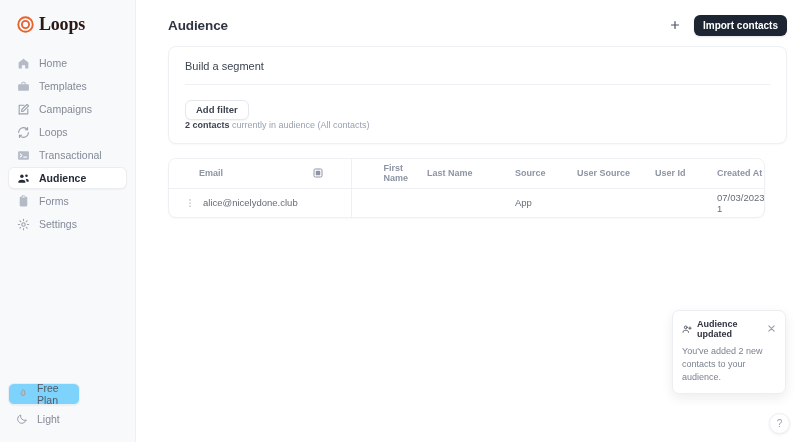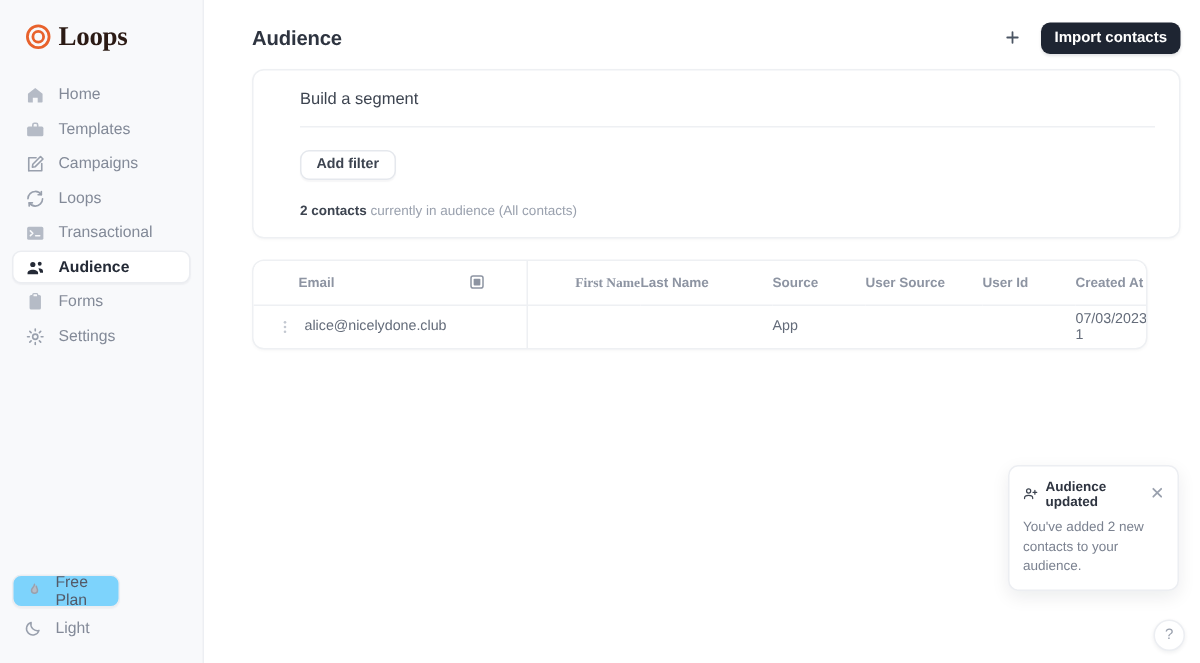--- a/index.html
+++ b/index.html
@@ -91,30 +91,30 @@
 
   .content { padding: 8px 13px 0 32px; }
 
   
   .card {
     background: #ffffff;
     border: 1px solid #eef0f3;
     border-radius: 8px;
     box-shadow: 0 1px 2px rgba(16,24,40,0.03);
   }
-  .segment-card { padding: 13px 16px 13px 31px; }
+  .segment-card { padding: 13px 16px 13px 16px; }
   .segment-title { font-size: 11px; color: #3d4450; font-weight: 400; margin-bottom: 12px; }
   .segment-divider { height: 1px; background: #eef0f3; margin: 0 0 14px 0; }
   .add-filter {
     background: #ffffff; border: 1px solid #e5e8ed; border-radius: 6px;
     font-size: 9.5px; font-weight: 600; color: #3d4450;
     height: 20px; padding: 0 10px; cursor: pointer;
     box-shadow: 0 1px 1px rgba(16,24,40,0.04);
   }
-  .segment-foot { margin-top: 15px; font-size: 9px; color: #9aa1ae; }
+  .segment-foot { font-size: 9px; color: #9aa1ae; }
   .segment-foot b { color: #3d4450; font-weight: 700; }
 
   
   .table-wrap {
     margin-top: 14px;
     width: 597px;
     background: #ffffff;
     border: 1px solid #eef0f3;
     border-radius: 8px;
     box-shadow: 0 1px 2px rgba(16,24,40,0.03);
@@ -141,21 +141,21 @@
   .col-source { width: 62px; }
   .col-group  { width: 78px; }
   .col-userid { width: 62px; }
   .col-created{ width: 49px; }
 
   .email-head-inner {
     display: flex; align-items: center; justify-content: space-between;
     padding: 0 28px 0 30px; height: 29px;
   }
   .col-sep { border-right: 1px solid #eef0f3; }
-  .pad-cell { padding-left: 20px; font-family: Liberation Serif, serif; }
+  .pad-cell { padding-left: 20px; }
   .email-cell-inner { display:flex; align-items:center; height: 28px; padding-left: 16px; gap: 8px;}
   .kebab { width: 10px; flex: 0 0 10px; display:flex; align-items:center; justify-content:center; cursor: pointer; }
   .kebab svg { width: 10px; height: 10px; fill: #c3c8d1; display:block;}
   .sq-icon { width: 10px; height: 10px; display:block; cursor: pointer; }
 
   
   .pager {
     margin-top: 12px; width: 597px;
     display: flex; align-items: center; justify-content: space-between;
   }

